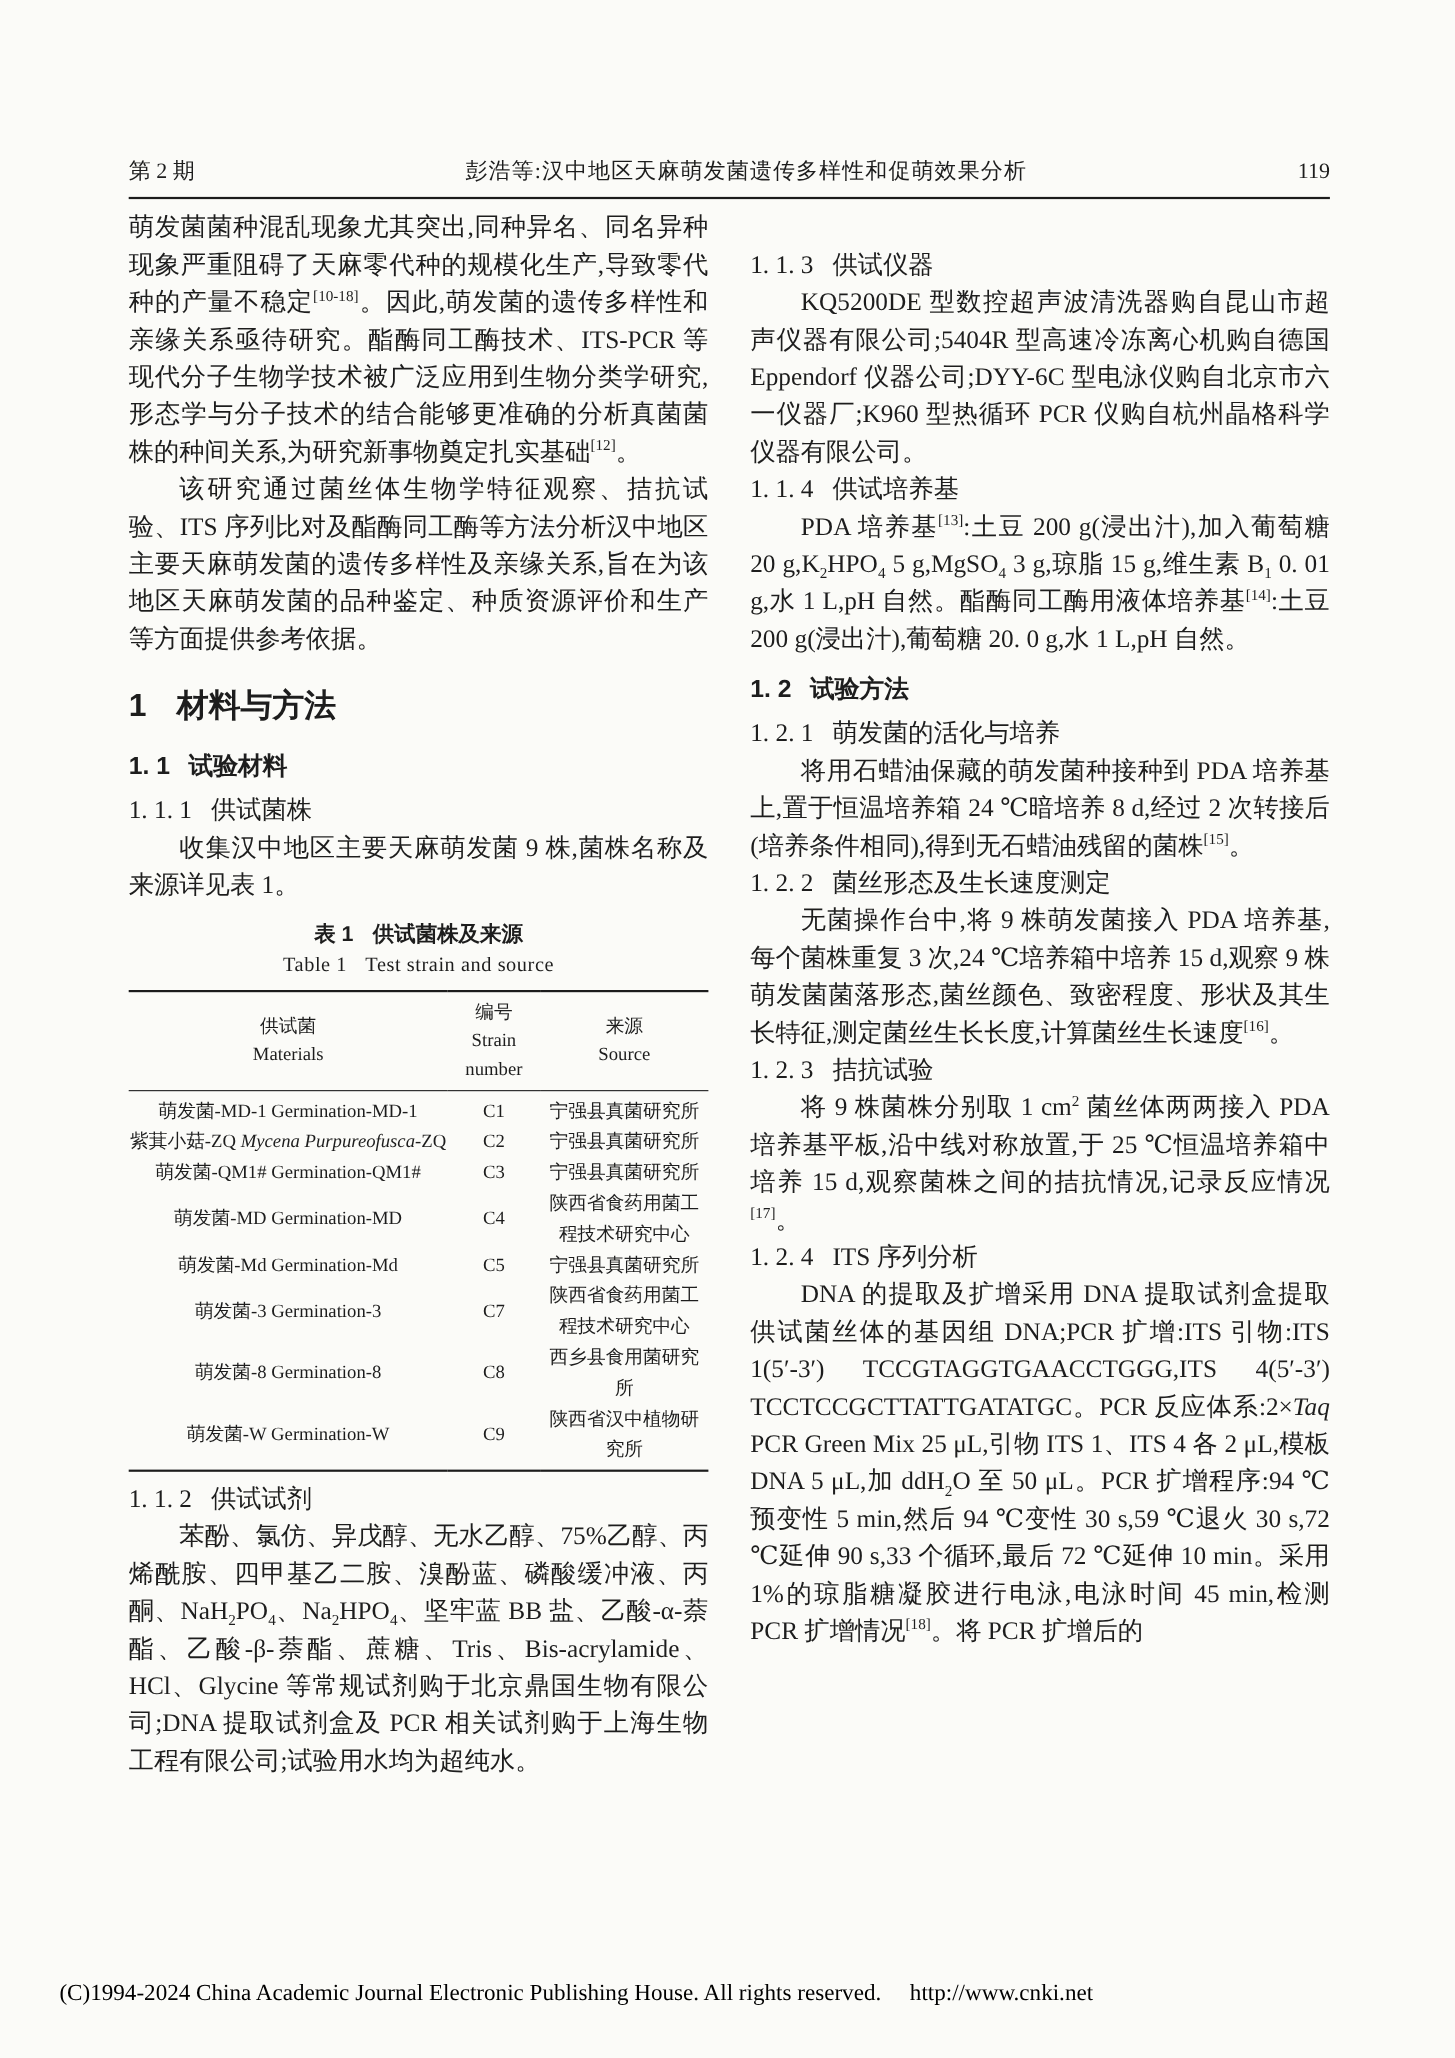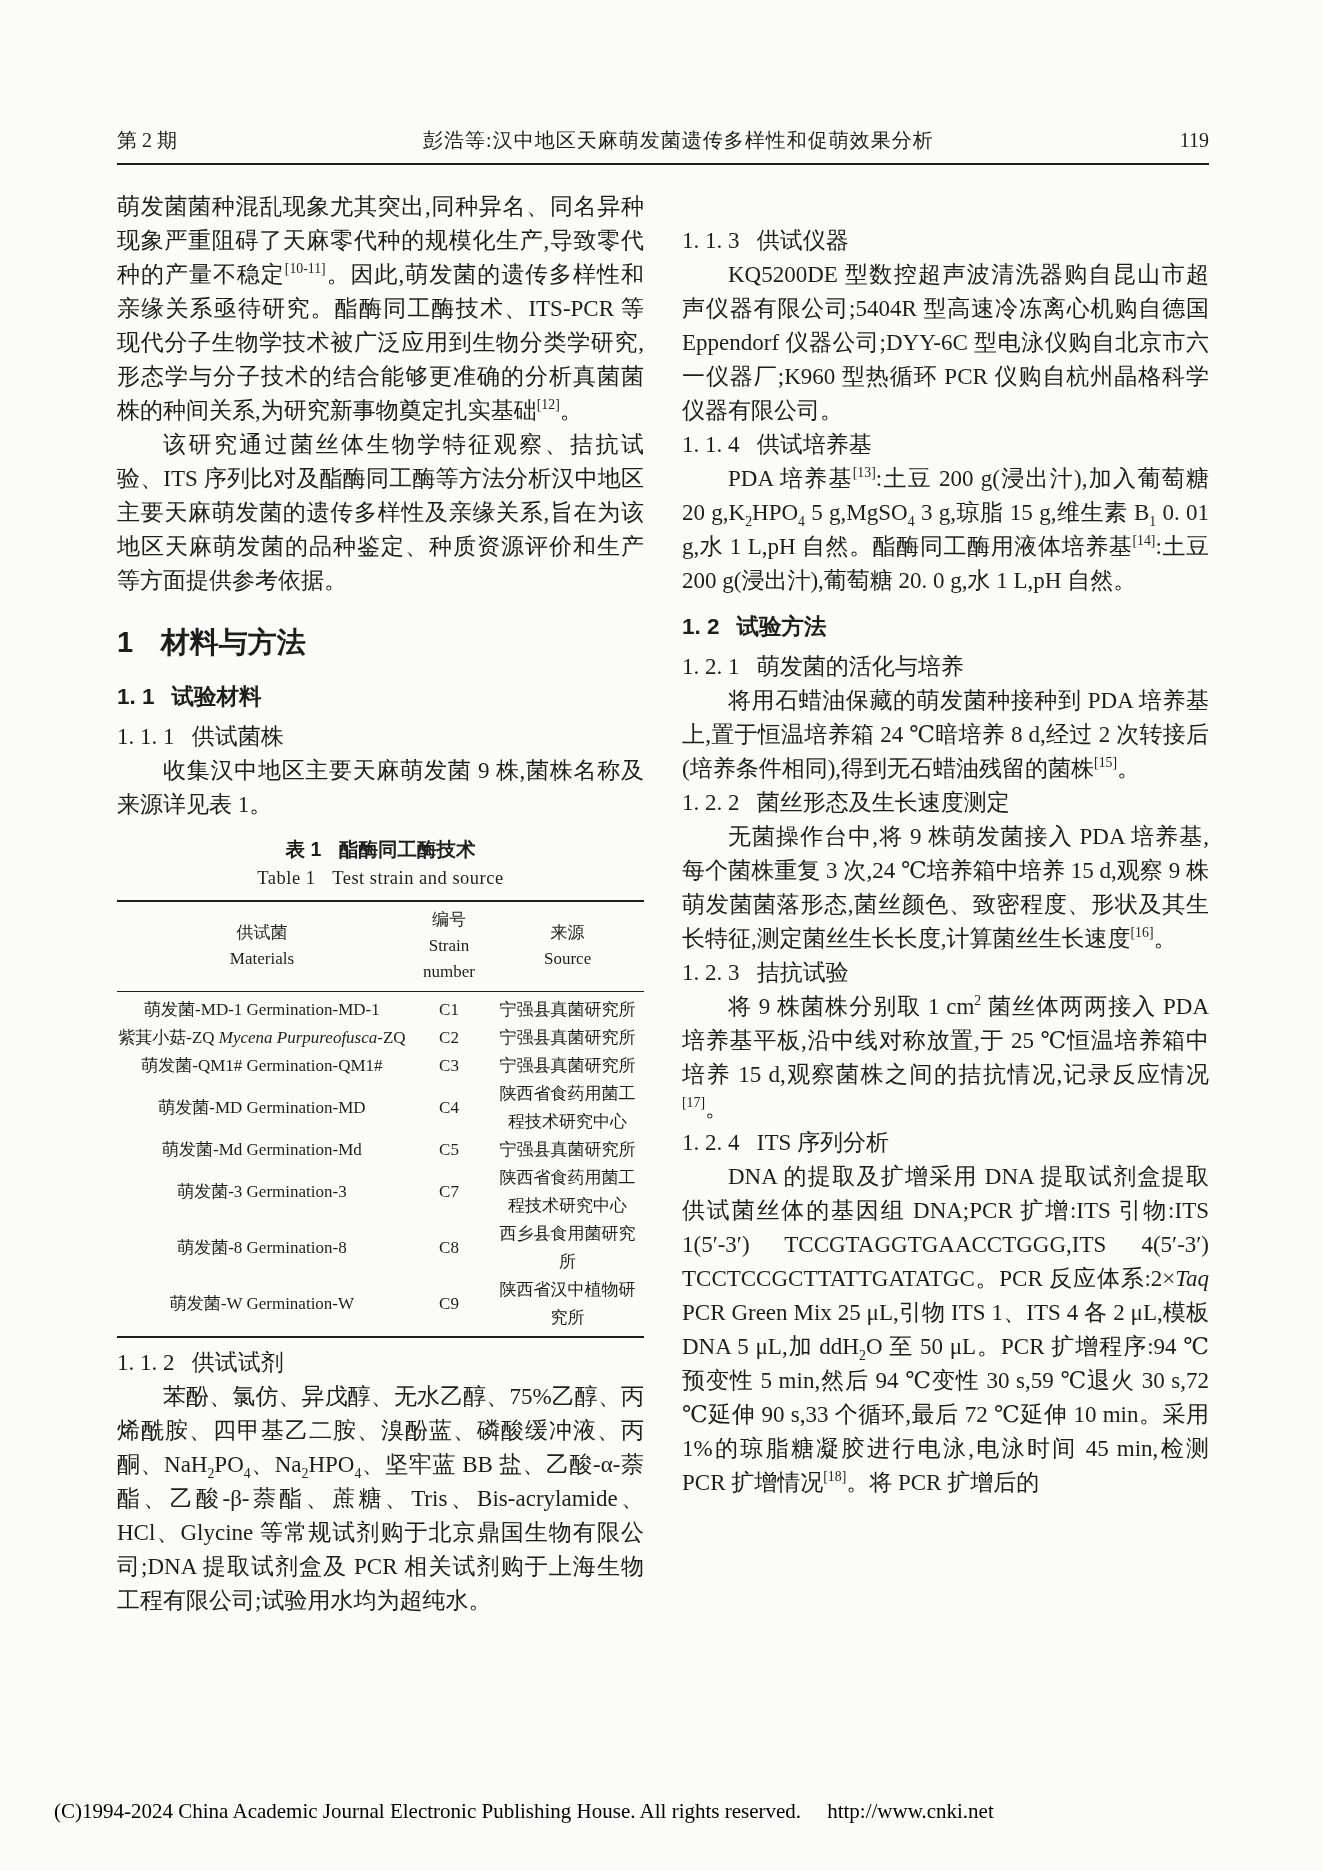--- a/index.html
+++ b/index.html
@@ -5,21 +5,21 @@
   html,body{margin:0;padding:0;}
   body{
     width:1323px;height:1871px;position:relative;overflow:hidden;
     background:#fbfbf8;color:#1d1d1d;
     font-family:"Liberation Serif","DejaVu Serif",serif;
     font-size:23px;line-height:34px;
   }
   .page{position:absolute;inset:0;}
   
   .page-header{
-    position:absolute;left:117px;top:128px;width:1092px;
+    position:absolute;left:117px;top:144px;width:1092px;
     display:flex;align-items:baseline;
     border-bottom:2.5px solid #1c1c1c;padding-bottom:11px;
     font-size:20px;line-height:24px;
   }
   .page-header .issue{flex:0 0 auto;}
   .page-header .running-title{flex:1 1 auto;text-align:center;letter-spacing:1px;}
   .page-header .pageno{flex:0 0 auto;}
   
   .columns{position:absolute;left:117px;top:190px;width:1092px;display:flex;gap:38px;align-items:flex-start;}
   .col{width:527px;flex:0 0 527px;}
@@ -69,28 +69,28 @@
 <div class="page">
 
   <div class="page-header">
     <span class="issue">第 2 期</span>
     <span class="running-title">彭浩等:汉中地区天麻萌发菌遗传多样性和促萌效果分析</span>
     <span class="pageno">119</span>
   </div>
 
   <div class="columns">
     <div class="col" id="col-left">
-        <p class="para"><span>萌发菌菌种混乱现象尤其突出,同种异名、同名异种现象严重阻碍了天麻零代种的规模化生产,导致零代种的产量不稳定</span><sup>[10-11]</sup><span>。因此,萌发菌的遗传多样性和亲缘关系亟待研究。酯酶同工酶技术、ITS-PCR 等现代分子生物学技术被广泛应用到生物分类学研究,形态学与分子技术的结合能够更准确的分析真菌菌株的种间关系,为研究新事物奠定扎实基础</span><sup>[12]</sup><span>。</span></p>
+        <p class="para"><span>萌发菌菌种混乱现象尤其突出,同种异名、同名异种现象严重阻碍了天麻零代种的规模化生产,导致零代种的产量不稳定</span><sup>[10-18]</sup><span>。因此,萌发菌的遗传多样性和亲缘关系亟待研究。酯酶同工酶技术、ITS-PCR 等现代分子生物学技术被广泛应用到生物分类学研究,形态学与分子技术的结合能够更准确的分析真菌菌株的种间关系,为研究新事物奠定扎实基础</span><sup>[12]</sup><span>。</span></p>
         <p class="para indent"><span>该研究通过菌丝体生物学特征观察、拮抗试验、ITS 序列比对及酯酶同工酶等方法分析汉中地区主要天麻萌发菌的遗传多样性及亲缘关系,旨在为该地区天麻萌发菌的品种鉴定、种质资源评价和生产等方面提供参考依据。</span></p>
         <div class="h1"><span class="hnum">1</span><span class="htitle">材料与方法</span></div>
         <div class="h2"><span class="hnum">1. 1</span><span class="htitle">试验材料</span></div>
         <div class="h3"><span class="hnum">1. 1. 1</span><span class="htitle">供试菌株</span></div>
         <p class="para indent"><span>收集汉中地区主要天麻萌发菌 9 株,菌株名称及来源详见表 1。</span></p>
         <div class="tbl-wrap">
-          <div class="tbl-cap-zh"><span class="cap-label">表 1</span><span>酯酶同工酶技术</span></div>
+          <div class="tbl-cap-zh"><span class="cap-label">表 1</span><span>供试菌株及来源</span></div>
           <div class="tbl-cap-en"><span class="cap-label">Table 1</span><span>Test strain and source</span></div>
           <table class="strains">
             <colgroup>
               <col style="width: 55%;">
               <col style="width: 16%;">
               <col style="width: 29%;">
             </colgroup>
             <thead>
               <tr>
                 <th>

